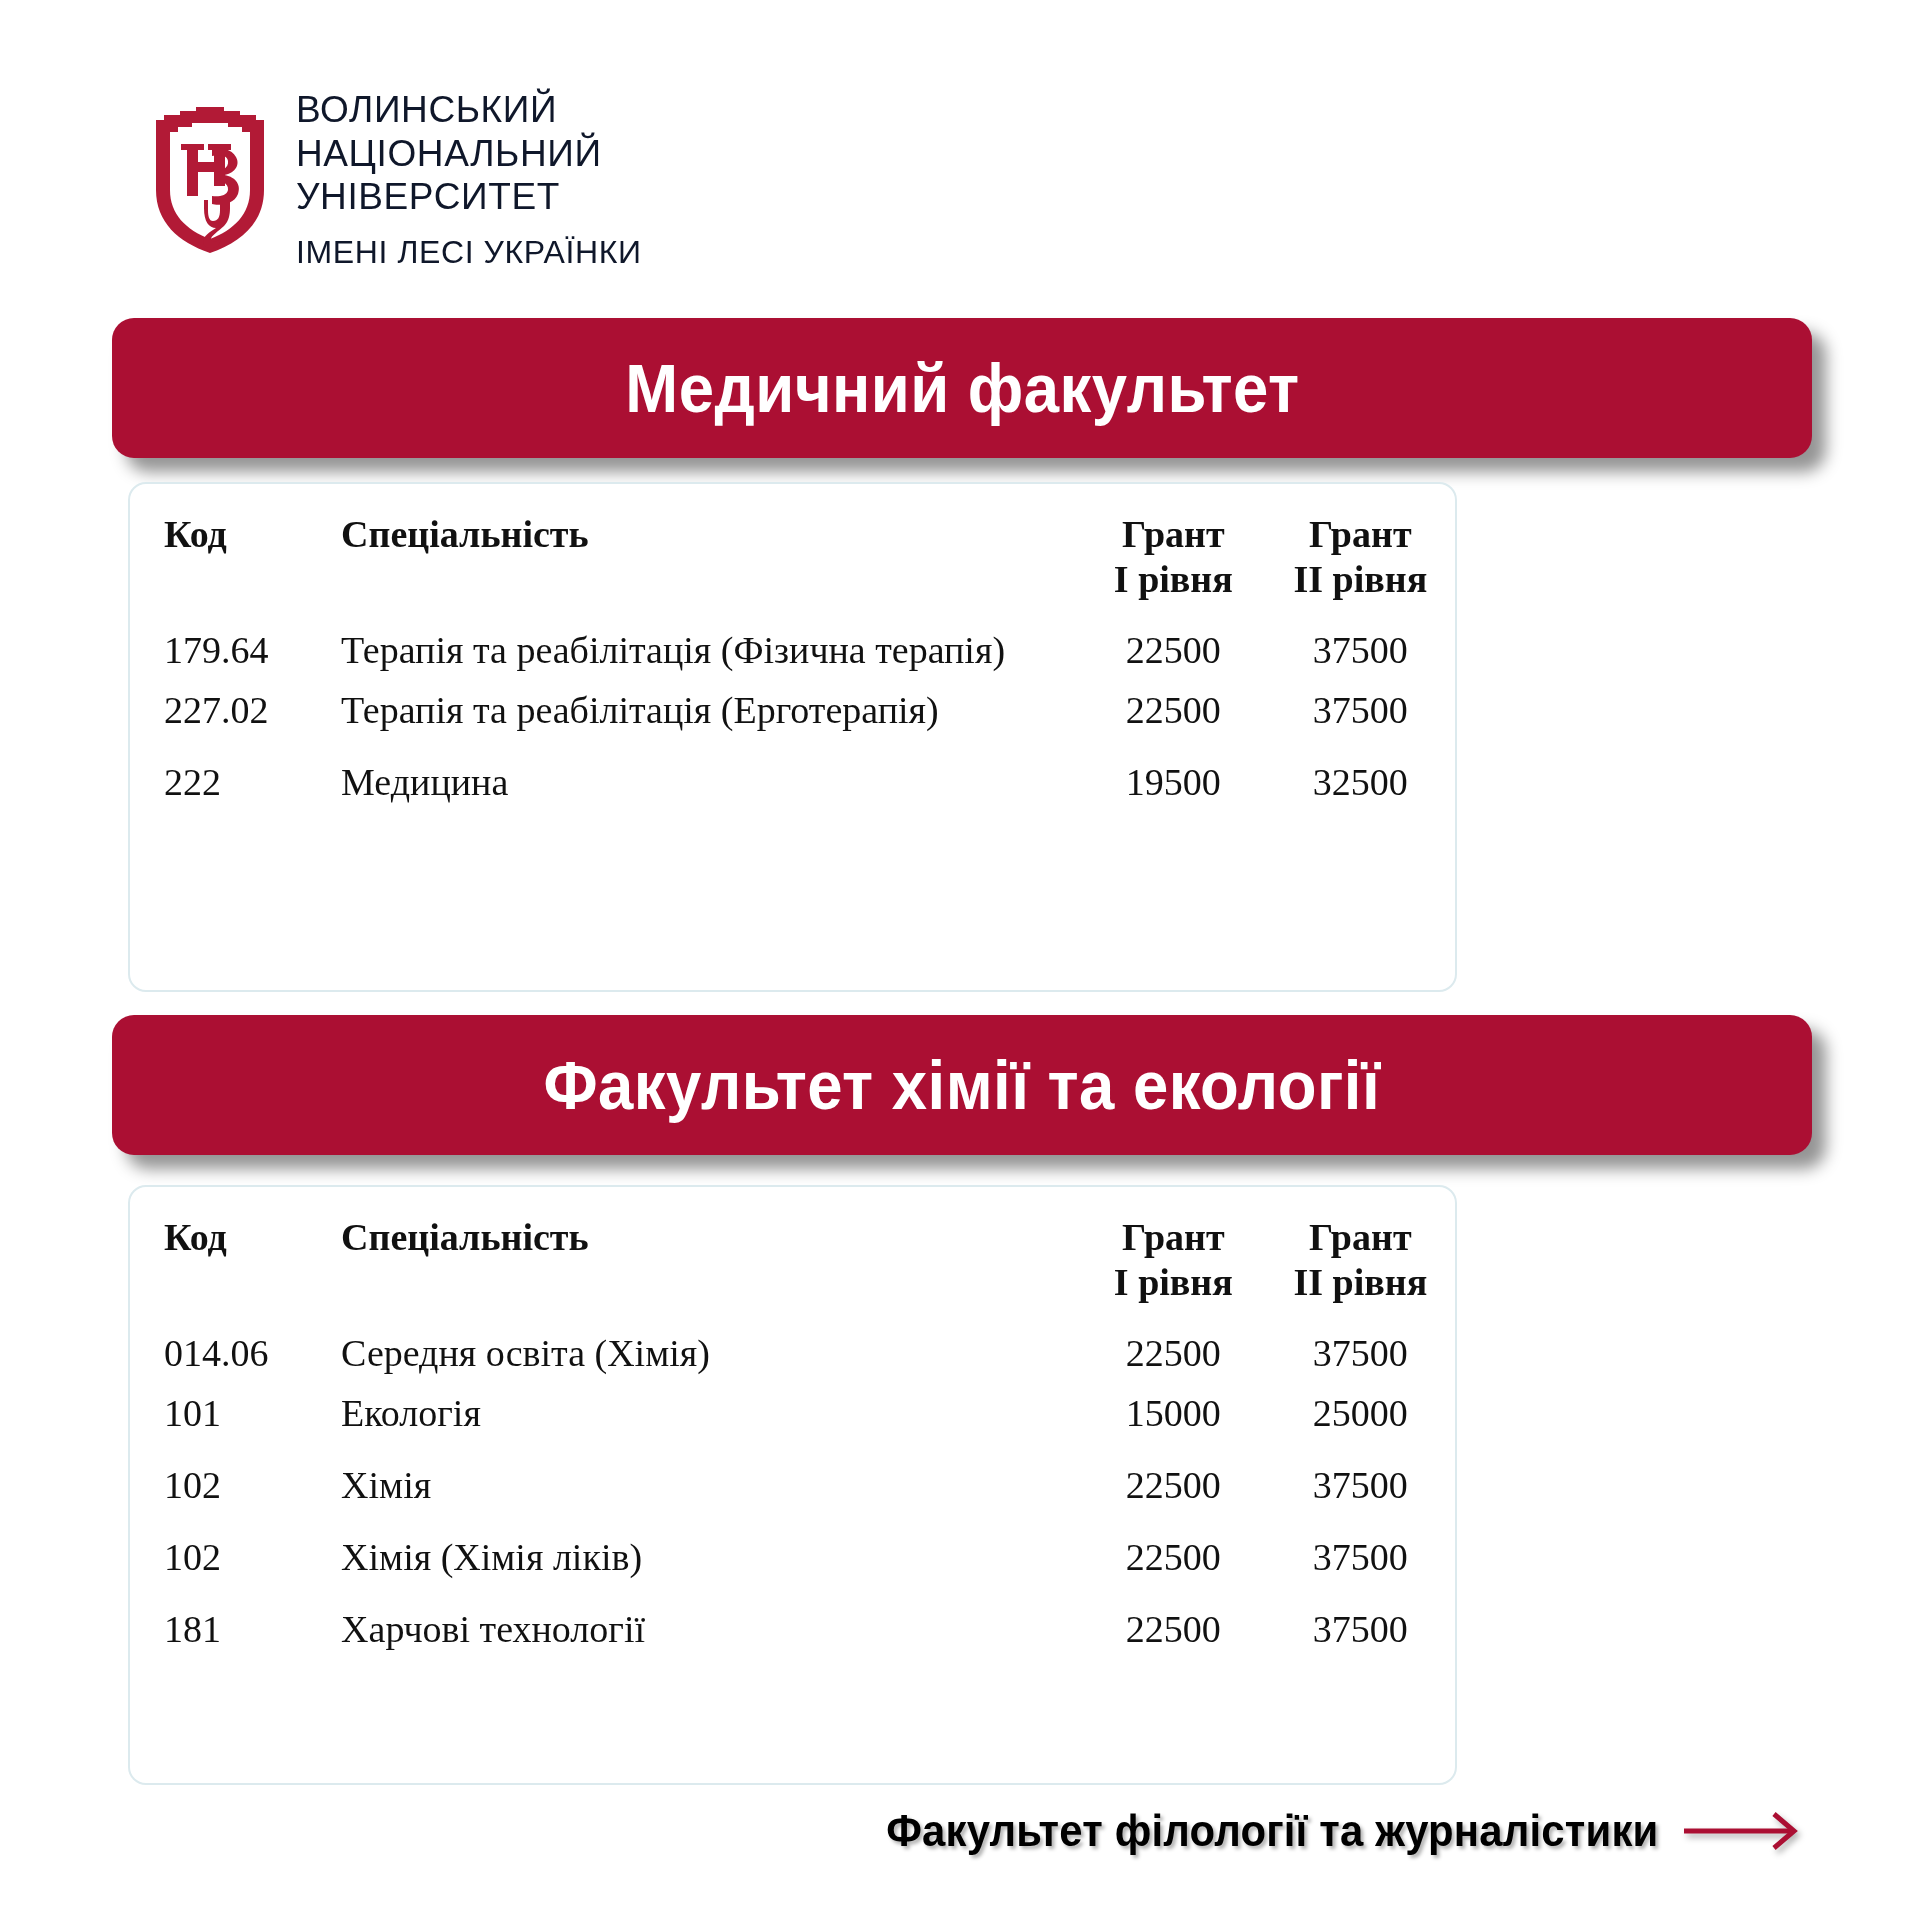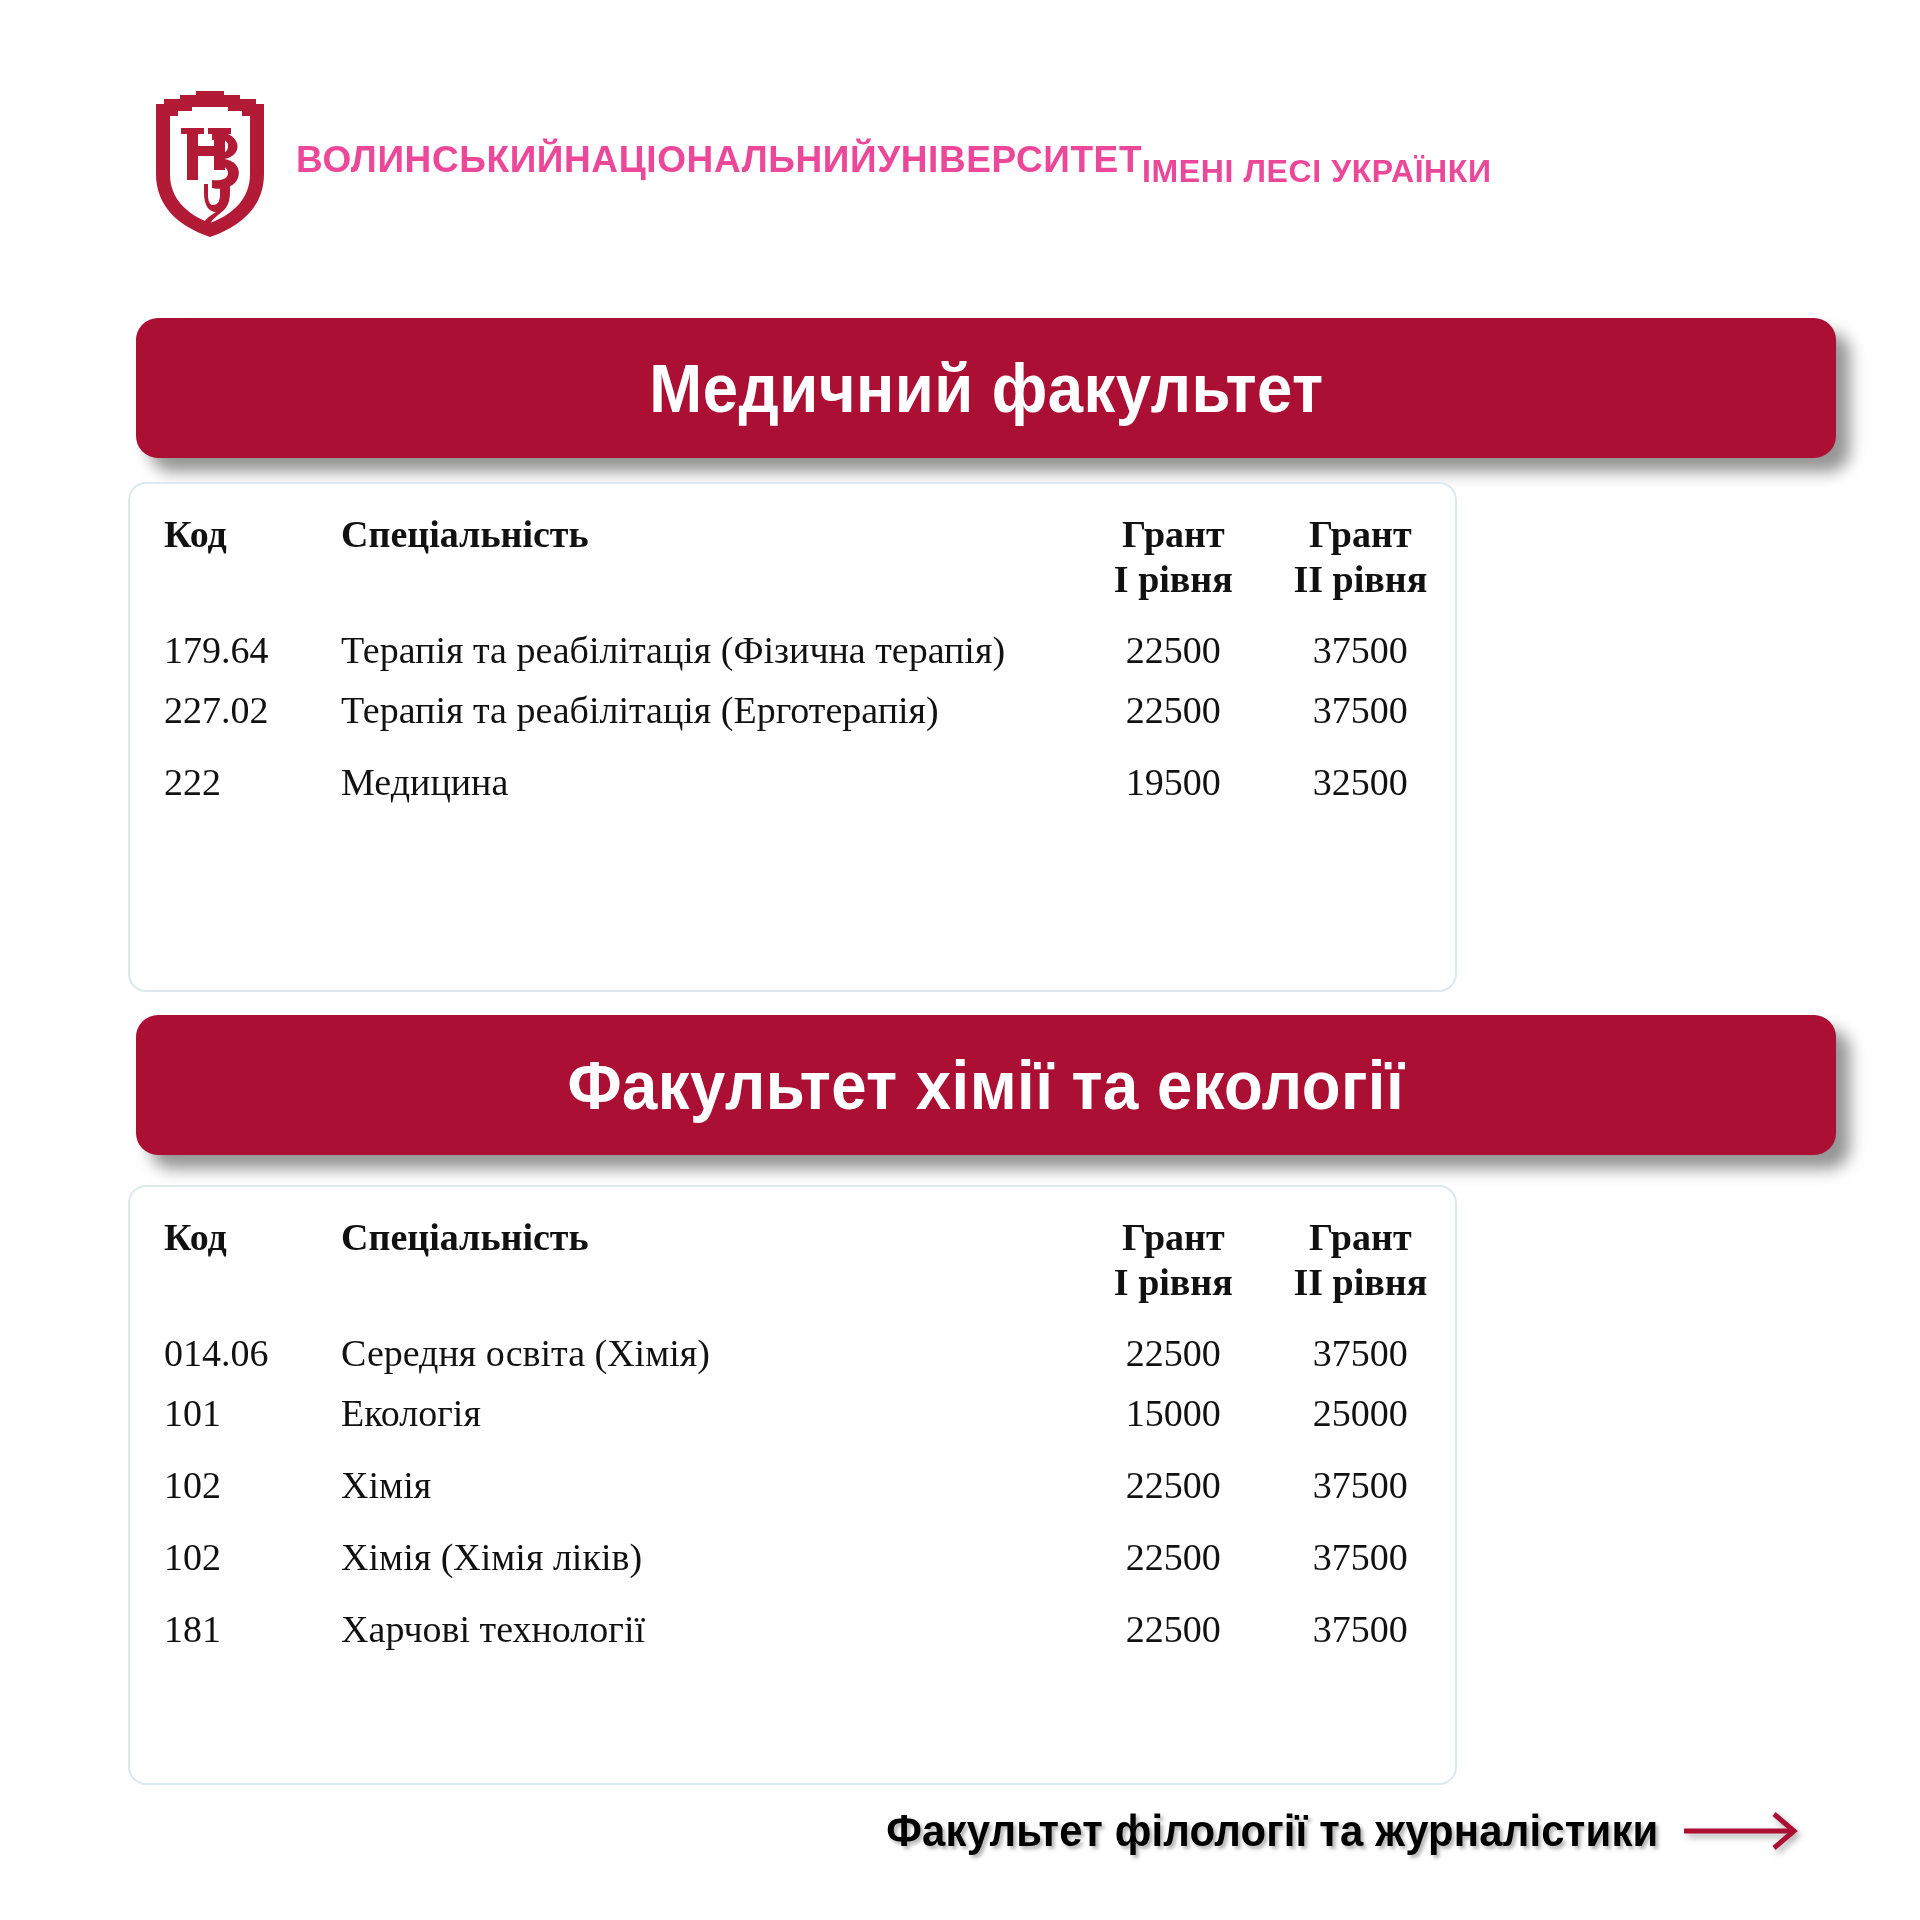--- a/index.html
+++ b/index.html
@@ -28,45 +28,44 @@
     align-items: center;
     gap: 26px;
   }
   .brand-shield {
     width: 120px;
     height: 152px;
     flex: 0 0 auto;
   }
   .brand-text {
     display: flex;
-    flex-direction: row;
+    flex-direction: column;
     justify-content: center;
-    color: #ec4899;
-    font-weight: bold;
+    color: #0f172a;
+    font-weight: normal;
     letter-spacing: 0.6px;
     line-height: 1.18;
   }
   .brand-line-1,
   .brand-line-2,
   .brand-line-3 { font-size: 37px; }
   .brand-line-4 { font-size: 32px; margin-top: 15px; }
 
   
   .banner {
     position: absolute;
     left: 112px;
     width: 1700px;
     height: 140px;
     background: #AB0F33;
     border-radius: 22px;
     display: flex;
     align-items: center;
     justify-content: center;
     box-shadow: 14px 14px 16px rgba(0,0,0,0.42);
-    margin-left: 24px;
   }
   .banner-title {
     color: #ffffff;
     font-size: 69px;
     font-weight: bold;
     letter-spacing: 0.5px;
     white-space: nowrap;
     transform: scaleX(0.92);
   }
   #banner-med   { top: 318px; }

